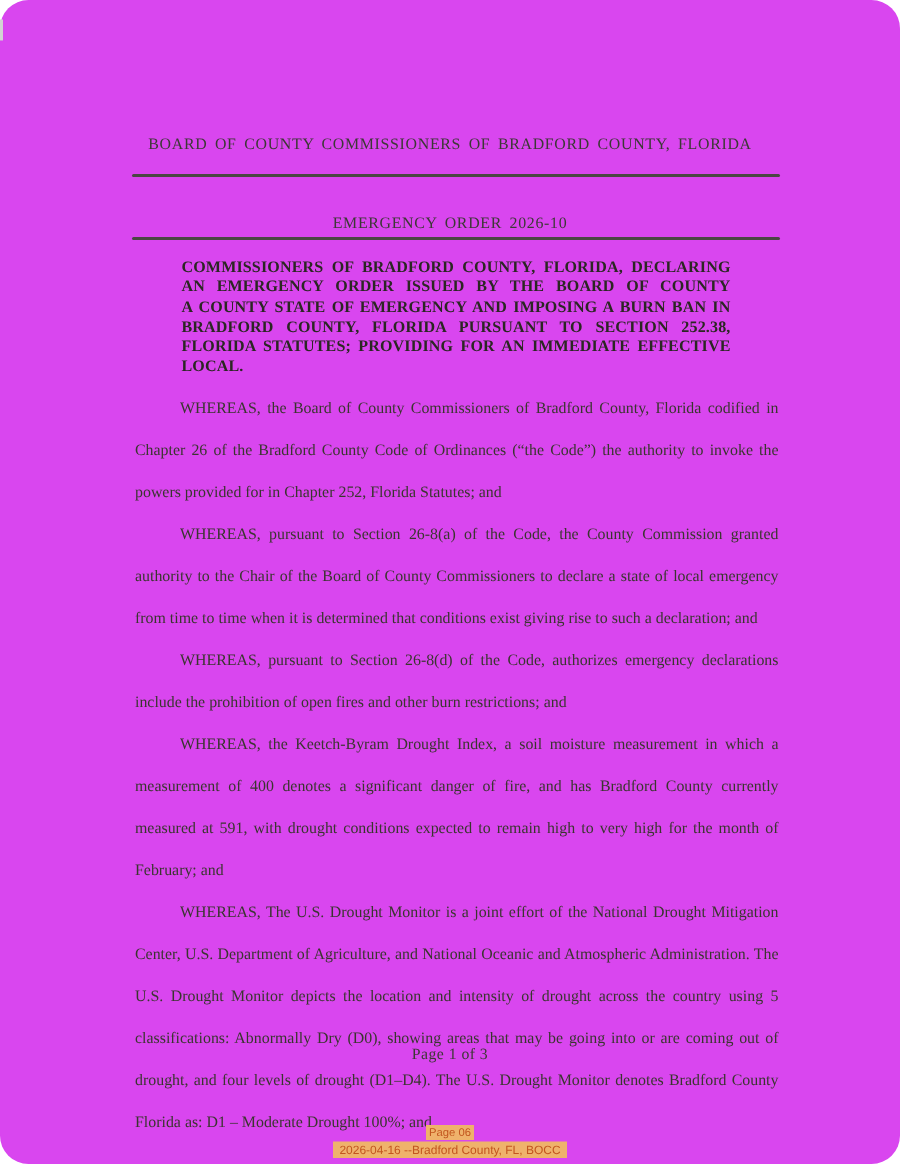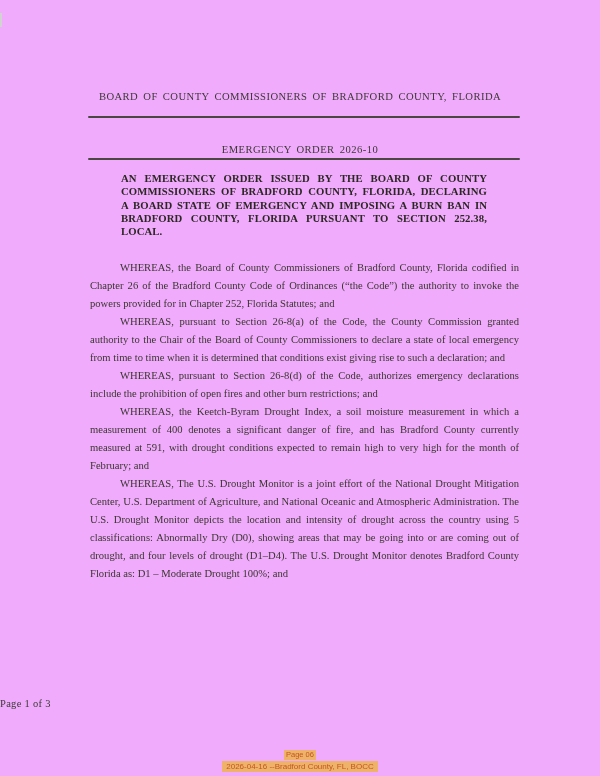--- a/index.html
+++ b/index.html
@@ -5,21 +5,22 @@
   html, body { margin: 0; padding: 0; }
   body {
     width: 600px; height: 776px;
     background: #ffffff;
     position: relative;
     overflow: hidden;
     font-family: "Liberation Serif", "DejaVu Serif", serif;
   }
   .page {
     position: absolute; inset: 0;
-    background: #f0abfc;
+    background: #d946ef;
+    border-radius: 19px;
   }
   .scan-edge {
     position: absolute; left: 0; top: 13px;
     width: 2px; height: 14px;
     background: #d2d2d2;
   }
   .header-title {
     position: absolute; top: 91px; left: 0; width: 100%;
     text-align: center;
     font-size: 10.6px; letter-spacing: 0.45px; word-spacing: 2px;
@@ -44,29 +45,29 @@
     letter-spacing: 0.1px;
     color: #2b2723;
   }
   .title-line {
     text-align: justify;
     text-align-last: justify;
   }
   .title-line:last-child { text-align-last: left; }
   .body-text {
     position: absolute; left: 90px; top: 259px; width: 429px;
-    font-size: 10.6px; line-height: 18px;
+    font-size: 10.6px; line-height: 28px;
     color: #3a362f;
     text-align: justify;
     text-justify: inter-word;
   }
   .body-text p { margin: 0; text-indent: 30px; }
   .page-number {
     position: absolute; top: 698px; left: 0; width: 100%;
-    text-align: left;
+    text-align: center;
     font-size: 10.5px; letter-spacing: 0.3px;
     color: #3c3935;
   }
   .annotation {
     position: absolute; left: 0; top: 750px; width: 100%;
     display: flex; flex-direction: column; align-items: center;
     font-family: "Liberation Sans", "DejaVu Sans", sans-serif;
     cursor: pointer;
   }
   .ann-line1 {
@@ -92,24 +93,25 @@
 
   <div class="header-title">BOARD OF COUNTY COMMISSIONERS OF BRADFORD COUNTY, FLORIDA</div>
 
   <div class="rule rule-top"></div>
 
   <div class="order-line">EMERGENCY ORDER 2026-10</div>
 
   <div class="rule rule-bottom"></div>
 
   <div class="title-block">
+    <div class="title-line">COMMISSIONERS OF BRADFORD COUNTY, FLORIDA, DECLARING</div>
     <div class="title-line">AN EMERGENCY ORDER ISSUED BY THE BOARD OF COUNTY</div>
-    <div class="title-line">COMMISSIONERS OF BRADFORD COUNTY, FLORIDA, DECLARING</div>
-    <div class="title-line">A BOARD STATE OF EMERGENCY AND IMPOSING A BURN BAN IN</div>
+    <div class="title-line">A COUNTY STATE OF EMERGENCY AND IMPOSING A BURN BAN IN</div>
     <div class="title-line">BRADFORD COUNTY, FLORIDA PURSUANT TO SECTION 252.38,</div>
+    <div class="title-line">FLORIDA STATUTES; PROVIDING FOR AN IMMEDIATE EFFECTIVE</div>
     <div class="title-line">LOCAL.</div>
   </div>
 
   <div class="body-text">
     <p>WHEREAS, the Board of County Commissioners of Bradford County, Florida codified in Chapter 26 of the Bradford County Code of Ordinances (“the Code”) the authority to invoke the powers provided for in Chapter 252, Florida Statutes; and</p>
     <p>WHEREAS, pursuant to Section 26-8(a) of the Code, the County Commission granted authority to the Chair of the Board of County Commissioners to declare a state of local emergency from time to time when it is determined that conditions exist giving rise to such a declaration; and</p>
     <p>WHEREAS, pursuant to Section 26-8(d) of the Code, authorizes emergency declarations include the prohibition of open fires and other burn restrictions; and</p>
     <p>WHEREAS, the Keetch-Byram Drought Index, a soil moisture measurement in which a measurement of 400 denotes a significant danger of fire, and has Bradford County currently measured at 591, with drought conditions expected to remain high to very high for the month of February; and</p>
     <p>WHEREAS, The U.S. Drought Monitor is a joint effort of the National Drought Mitigation Center, U.S. Department of Agriculture, and National Oceanic and Atmospheric Administration. The U.S. Drought Monitor depicts the location and intensity of drought across the country using 5 classifications: Abnormally Dry (D0), showing areas that may be going into or are coming out of drought, and four levels of drought (D1–D4). The U.S. Drought Monitor denotes Bradford County Florida as: D1 – Moderate Drought 100%; and</p>
   </div>

